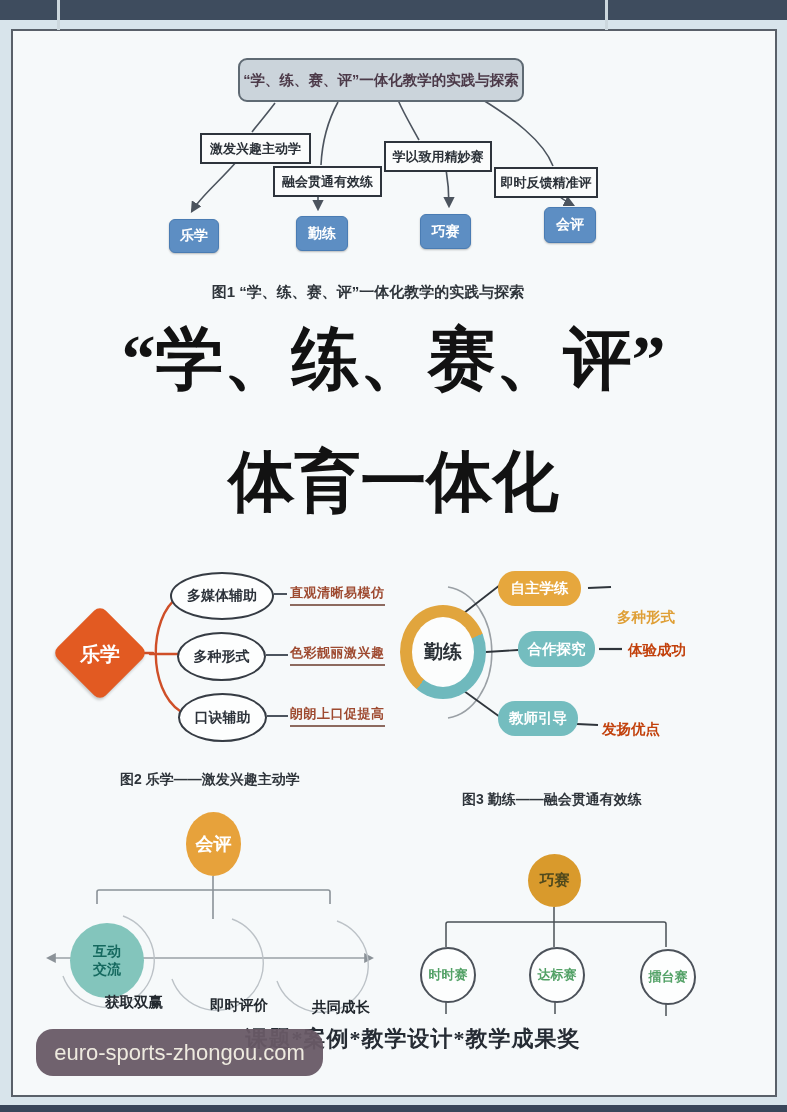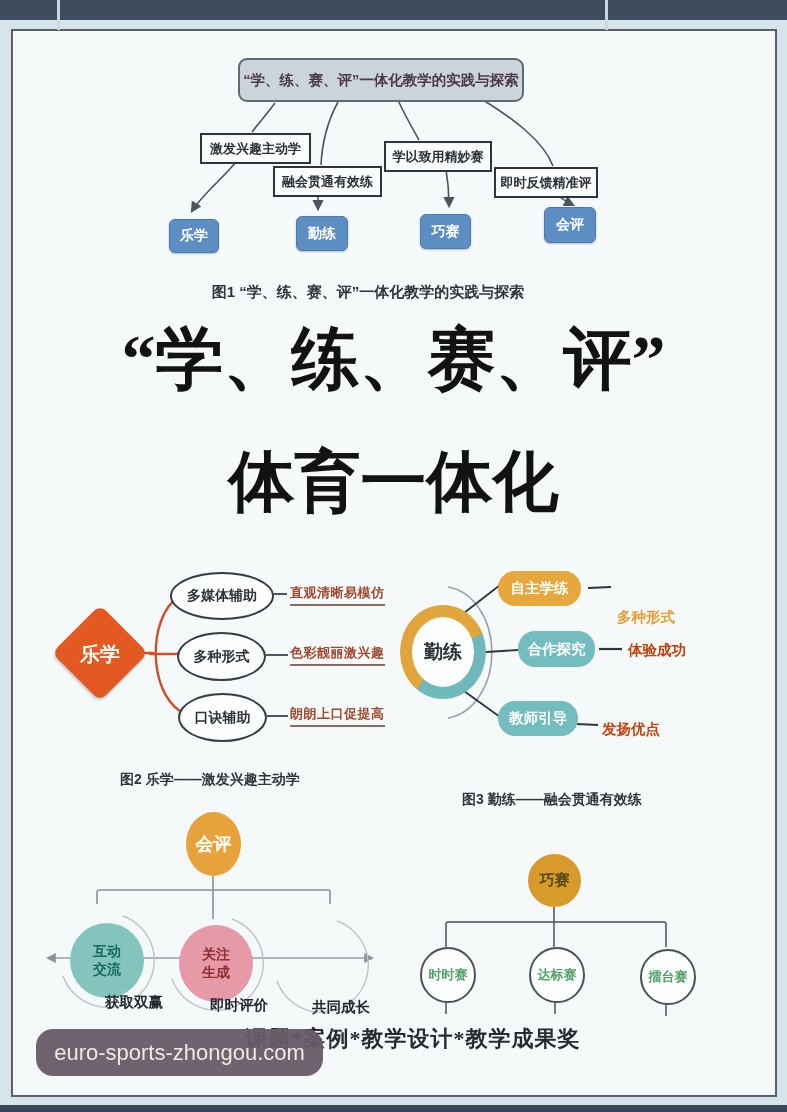--- a/index.html
+++ b/index.html
@@ -181,22 +181,20 @@
   <div class="abs node note note-orange" style="left:617px;top:580px;margin-top:28px;">多种形式</div>
   <div class="abs node note note-teal" style="left:628px;top:641px;">体验成功</div>
   <div class="abs node note note-teal" style="left:602px;top:720px;">发扬优点</div>
 
   <div class="abs node cap" style="left:462px;top:791px;font-size:14px;">图3 勤练——融会贯通有效练</div>
 
   <div class="abs node oval">会评</div>
 
   <div class="abs node fcirc" style="left:70px;top:923px;width:74px;height:75px;background:#83c5bc;color:#15695f;">互动
 交流</div>
-  <div class="abs node fcirc" style="left:179px;top:925px;width:74px;height:77px;background:#e699a6;color:#8e3038;">关注
-生成</div>
 
   <div class="abs node sublabel" style="left:105px;top:993px;">获取双赢</div>
   <div class="abs node sublabel" style="left:210px;top:996px;">即时评价</div>
   <div class="abs node sublabel" style="left:312px;top:998px;">共同成长</div>
 
   <div class="abs node gold">巧赛</div>
 
   <div class="abs node wcirc" style="left:420px;top:947px;">时时赛</div>
   <div class="abs node wcirc" style="left:529px;top:947px;">达标赛</div>
   <div class="abs node wcirc" style="left:640px;top:949px;">擂台赛</div>

